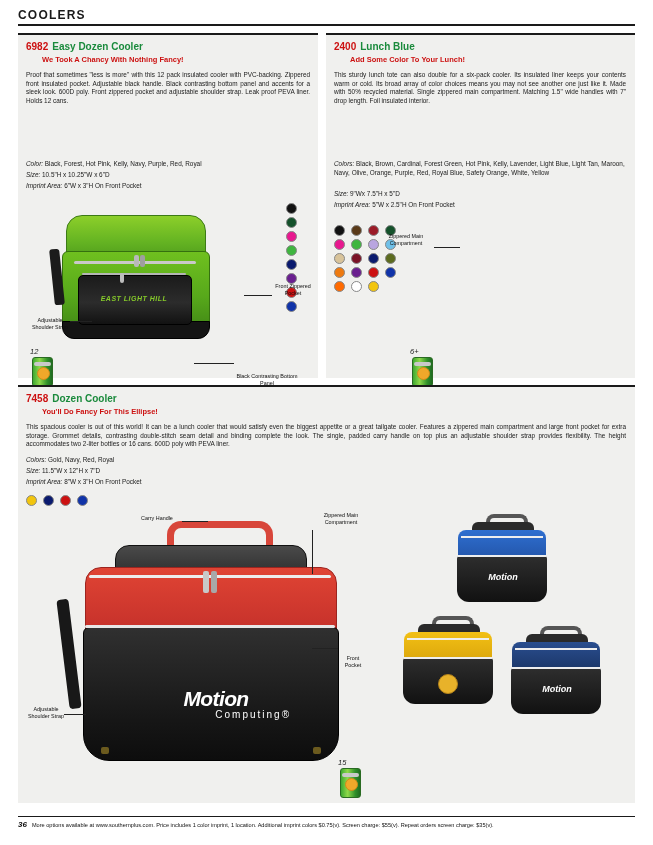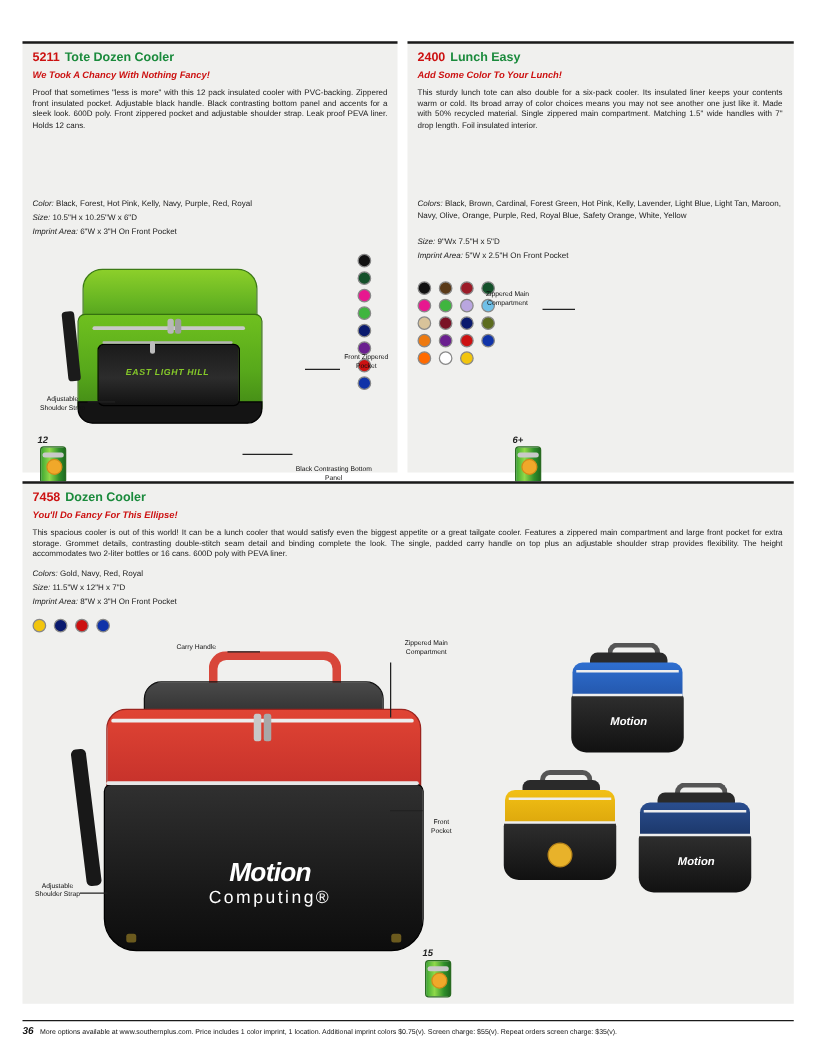--- a/index.html
+++ b/index.html
@@ -38,21 +38,21 @@
   #panel-easydozen{left:18px;top:33px;width:300px;height:345px;}
   #panel-lunchtote{left:326px;top:33px;width:309px;height:345px;}
   #panel-orbit{left:18px;top:385px;width:617px;height:418px;}
 
   .sku-line{
     position:absolute;left:8px;top:8px;font-size:10px;font-weight:bold;
   }
   .sku{color:#cc1111;}
   .pname{color:#1a8a3c;margin-left:4px;}
   .tagline{
-    position:absolute;left:8px;top:22px;font-size:7.5px;font-style:italic;
+    position:absolute;left:24px;top:22px;font-size:7.5px;
     font-weight:bold;color:#cc1111;
   }
   .desc{
     position:absolute;left:8px;font-size:6.4px;line-height:8.6px;color:#1a1a1a;
     text-align:justify;
   }
   .spec{
     position:absolute;left:8px;font-size:6.4px;line-height:9px;color:#1a1a1a;
   }
   .spec i{font-style:italic;}
@@ -72,21 +72,21 @@
   .can{
     position:absolute;left:0;top:6px;width:19px;height:28px;border-radius:3px;
     background:linear-gradient(90deg,#3ea832 0%,#8fd94a 35%,#2f8f2a 75%,#1f6b20 100%);
     border:1px solid #2a6b22;
   }
   .can:after{
     content:"";position:absolute;left:4px;top:9px;width:11px;height:11px;border-radius:50%;
     background:#f0a82a;border:1px solid #d08b1a;
   }
   .can-top{position:absolute;left:1px;top:4px;width:17px;height:4px;background:#c9c9c9;border-radius:3px;}
-  .cancount{position:absolute;left:-2px;top:-4px;font-size:7.5px;font-style:italic;font-weight:bold;color:#222;}
+  .cancount{position:absolute;left:-2px;top:-4px;font-size:7.5px;font-style:italic;font-weight:normal;color:#222;}
 
   
   .footer{
     position:absolute;left:18px;top:816px;width:617px;
   }
   .footer-rule{border-top:1.5px solid #1a1a1a;width:617px;}
   .footer-text{font-size:5.6px;padding-top:3px;color:#111;}
   .pageno{font-size:8px;font-weight:bold;margin-right:5px;font-style:italic;}
 
   
@@ -148,46 +148,50 @@
   .orb-pull2{position:absolute;left:156px;top:56px;width:6px;height:22px;background:#a8a8a8;border-radius:2px;}
   .orb-handle{
     position:absolute;left:112px;top:6px;width:92px;height:26px;border:7px solid #d8463a;
     border-radius:14px 14px 0 0;border-bottom:none;
   }
   .orb-strap{position:absolute;left:8px;top:84px;width:12px;height:110px;background:#181818;border-radius:4px;transform:rotate(-7deg);}
   .orb-logo{
     position:absolute;left:86px;top:172px;width:150px;color:#fff;text-align:center;
   }
   .orb-logo .m{font-size:21px;font-weight:bold;font-style:italic;letter-spacing:-.6px;}
-  .orb-logo .c{font-size:14px;letter-spacing:2px;margin-top:-2px;}
+  .orb-logo .c{font-size:10px;letter-spacing:2px;margin-top:-2px;text-align:right;}
   .orb-foot{position:absolute;left:46px;top:232px;width:8px;height:7px;background:#6b5a1e;border-radius:2px;}
   .orb-foot2{position:absolute;left:258px;top:232px;width:8px;height:7px;background:#6b5a1e;border-radius:2px;}
 
   
   .var{position:absolute;width:100px;height:86px;}
   .var-lid{position:absolute;left:20px;top:2px;width:62px;height:12px;border-radius:6px 6px 2px 2px;background:#2a2a2a;}
   .var-top{position:absolute;left:6px;top:10px;width:88px;height:28px;border-radius:8px 8px 0 0;}
   .var-bot{position:absolute;left:5px;top:36px;width:90px;height:46px;border-radius:3px 3px 12px 12px;background:linear-gradient(180deg,#2e2e2e,#111);}
   .var-seam{position:absolute;left:6px;top:35px;width:88px;height:2px;background:#eee;}
   .var-zip{position:absolute;left:9px;top:16px;width:82px;height:2px;background:#eee;}
   .var-handle{position:absolute;left:34px;top:-6px;width:34px;height:12px;border:4px solid #555;border-radius:8px 8px 0 0;border-bottom:none;}
   .var-logo{position:absolute;left:16px;top:52px;width:70px;text-align:center;color:#fff;font-size:9px;font-weight:bold;font-style:italic;}
   .var-emblem{position:absolute;left:40px;top:52px;width:18px;height:18px;border-radius:50%;background:#e8b22a;border:1px solid #b4821a;}
 </style>
 </head>
 <body>
 
 <div class="page">
 
+  <div class="header">
+    <div class="header-title">COOLERS</div>
+    <div class="header-rule"></div>
+  </div>
 
   <div class="panel" id="panel-easydozen">
     <div class="panel-top-rule"></div>
 
     <div class="sku-line">
-      <span class="sku">5211</span><span class="pname">Tote Dozen Cooler</span>
+      <span class="sku">6982</span><span class="pname">Easy Dozen Cooler</span>
     </div>
     <div class="tagline">We Took A Chancy With Nothing Fancy!</div>
     <div class="desc" style="top:38px;width:284px;">Proof that sometimes "less is more" with this 12 pack insulated cooler with PVC-backing. Zippered front insulated pocket. Adjustable black handle. Black contrasting bottom panel and accents for a sleek look. 600D poly. Front zippered pocket and adjustable shoulder strap. Leak proof PEVA liner. Holds 12 cans.</div>
 
     <div class="spec" style="top:126px;width:284px;">
       <i>Color:</i>
       <span>Black, Forest, Hot Pink, Kelly, Navy, Purple, Red, Royal</span>
     </div>
     <div class="spec" style="top:137px;width:284px;">
       <i>Size:</i>
@@ -237,21 +241,21 @@
       <div class="can">
           <div class="can-top"></div>
         </div>
     </div>
   </div>
 
   <div class="panel" id="panel-lunchtote">
     <div class="panel-top-rule"></div>
 
     <div class="sku-line">
-      <span class="sku">2400</span><span class="pname">Lunch Easy</span>
+      <span class="sku">2400</span><span class="pname">Lunch Blue</span>
     </div>
     <div class="tagline">Add Some Color To Your Lunch!</div>
     <div class="desc" style="top:38px;width:292px;">This sturdy lunch tote can also double for a six-pack cooler. Its insulated liner keeps your contents warm or cold. Its broad array of color choices means you may not see another one just like it. Made with 50% recycled material. Single zippered main compartment. Matching 1.5" wide handles with 7" drop length. Foil insulated interior.</div>
 
     <div class="spec" style="top:126px;width:292px;">
       <i>Colors:</i>
       <span>Black, Brown, Cardinal, Forest Green, Hot Pink, Kelly, Lavender, Light Blue, Light Tan, Maroon, Navy, Olive, Orange, Purple, Red, Royal Blue, Safety Orange, White, Yellow</span>
     </div>
     <div class="spec" style="top:156px;width:292px;">
       <i>Size:</i>

